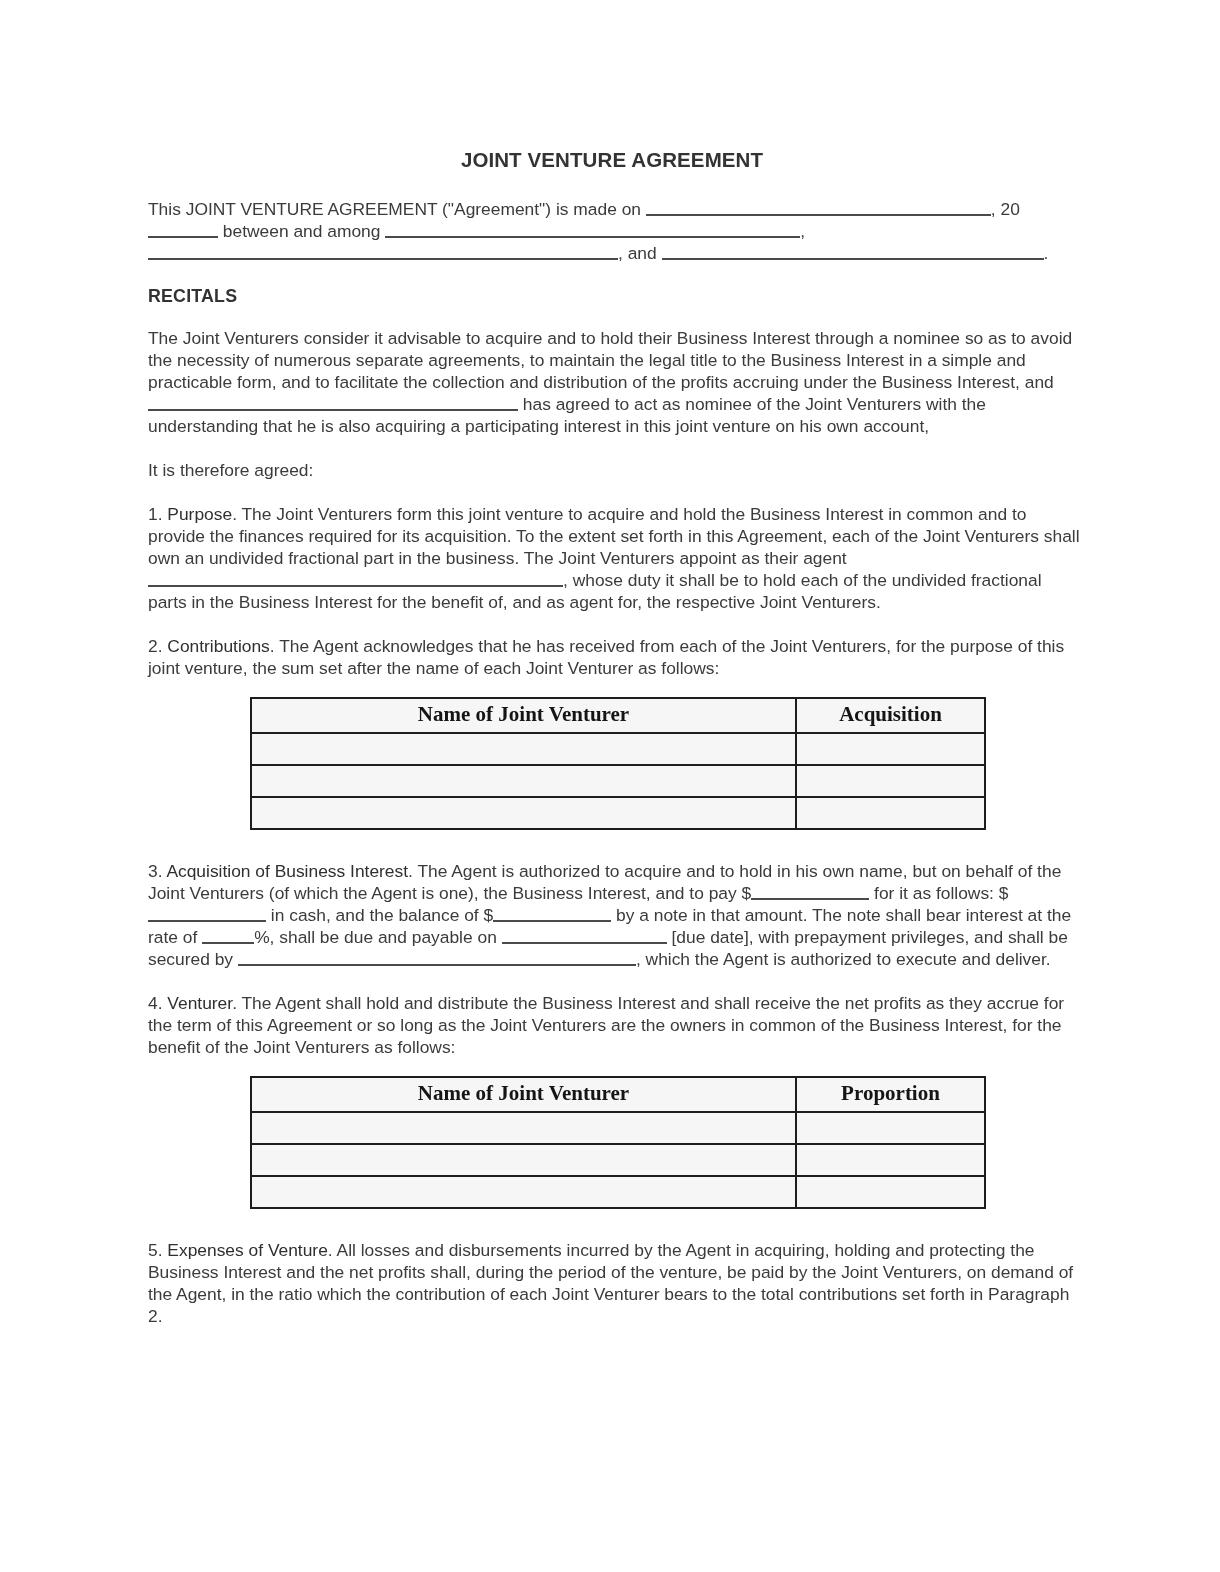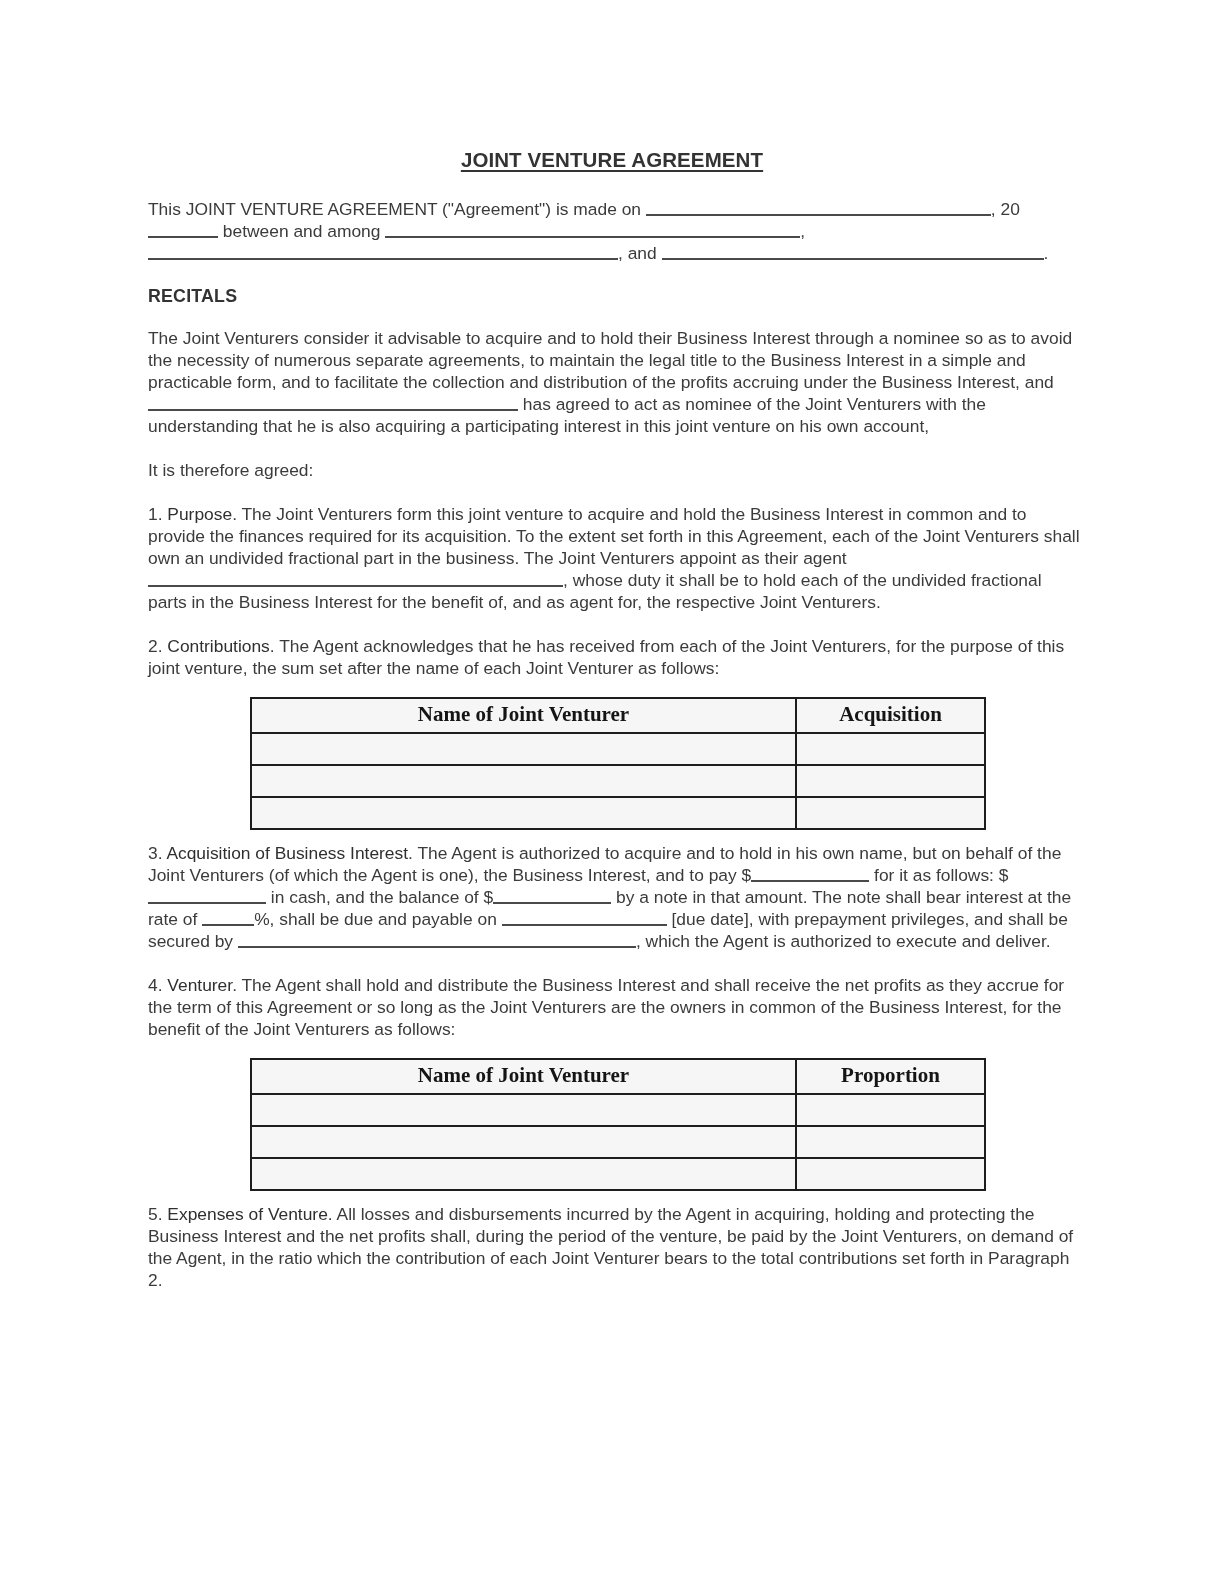--- a/index.html
+++ b/index.html
@@ -25,21 +25,20 @@
   .doc-title {
     text-align: center;
     font-size: 20.5px;
     font-weight: bold;
     letter-spacing: 0.1px;
     color: #333333;
     margin: 0 0 26px 0;
     padding-right: 4px;
   }
   .doc-title span.u {
-    text-decoration: underline;
     text-underline-offset: 3px;
     text-decoration-thickness: 2px;
   }
   p.para {
     margin: 0 0 22px 0;
     font-size: 17.4px;
     line-height: 22px;
     color: #3b3b3b;
     text-align: left;
   }
@@ -70,21 +69,21 @@
   .b-xxl  { width: 345px; }
   .b-wide { width: 370px; }
   .b-w2   { width: 382px; }
   .b-w3   { width: 398px; }
   .b-w4   { width: 415px; }
   .b-w5   { width: 470px; }
 
   table.jv-table {
     border-collapse: collapse;
     width: 734px;
-    margin: 0 auto 12px auto;
+    margin: 0 auto 30px auto;
     table-layout: fixed;
     background: #f6f6f6;
   }
   table.jv-table th,
   table.jv-table td {
     border: 2px solid #1d1d1d;
     background: #f6f6f6;
   }
   table.jv-table th {
     font-family: "Liberation Serif", serif;

